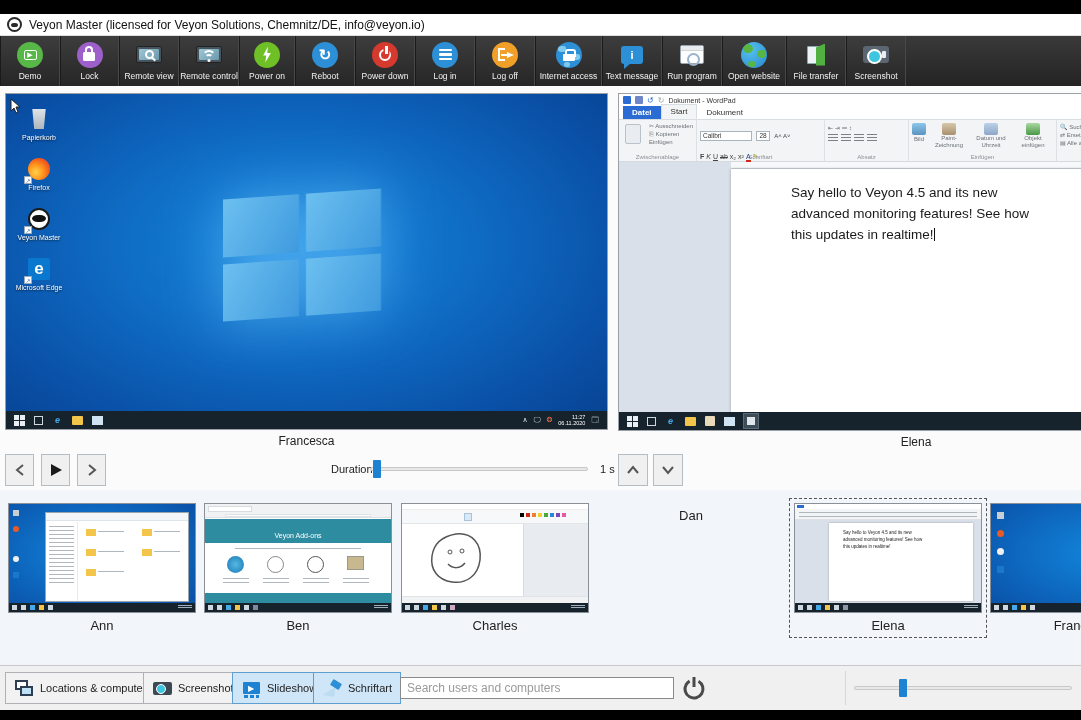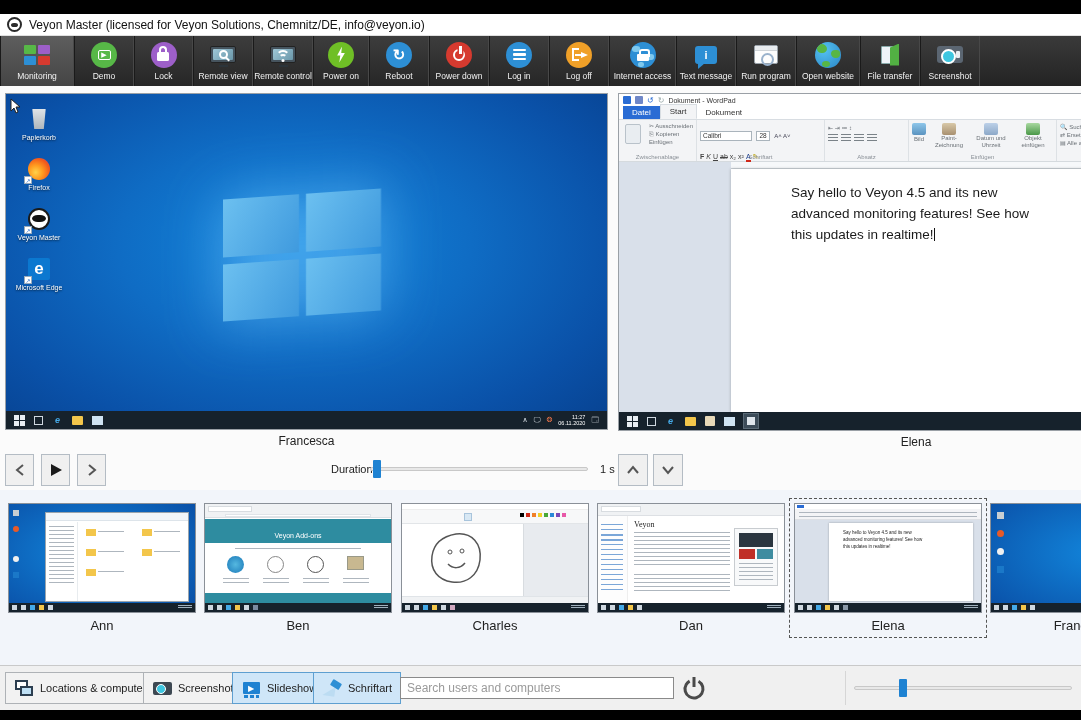--- a/index.html
+++ b/index.html
@@ -94,21 +94,21 @@
   .tray { margin-left:auto; display:flex; align-items:center; gap:6px; color:#dfe6ec; }
   .tray .clk { font-size:5.5px; line-height:6px; text-align:right; color:#fff; }
   .tbi-active { background:#3c4c59; outline:1px solid #5a6a76; }
 
   
   .wp-qat { position:absolute; left:0; top:0; right:0; height:12px; background:#fff; display:flex; align-items:center; gap:4px; padding-left:4px; }
   .wp-qat .mini { width:8px; height:8px; border-radius:1px; }
   .wp-title { font-size:7px; color:#333; }
   .wp-tabs { position:absolute; left:0; top:12px; right:0; height:14px; background:#fff; border-bottom:1px solid #d8dde2; display:flex; align-items:flex-end; gap:0; padding-left:4px; }
   .wp-tab { font-size:8px; padding:2px 9px; color:#333; }
-  .wp-tab.file { background:#2a6cd4; color:#fff; }
+  .wp-tab.file { background:#2a6cd4; color:#fff;font-weight:bold; }
   .wp-tab.on { border:1px solid #d8dde2; border-bottom:1px solid #f3f4f6; background:#f3f4f6; }
   .wp-ribbon { position:absolute; left:0; top:26px; right:0; height:42px; background:#f3f4f6; border-bottom:1px solid #d5dade; display:flex; }
   .wp-grp { position:relative; height:100%; border-right:1px solid #dde1e5; padding:2px 3px 9px; }
   .wp-cap { position:absolute; bottom:1px; left:0; right:0; text-align:center; font-size:6px; color:#8a9097; }
   .wp-paste { width:16px; height:20px; background:#e9edf1; border:1px solid #b9c2ca; border-radius:2px; margin:2px auto 0; }
   .wp-sm { font-size:6px; color:#6a7076; line-height:8px; white-space:nowrap; }
   .fontbox { display:inline-block; border:1px solid #aab4bc; background:#fff; font-size:6.5px; color:#333; padding:0 2px; line-height:8px; }
   .fmt { font-size:7px; color:#444; margin-right:2px; }
   .alignrow { display:flex; gap:3px; margin-top:2px; }
   .alg { width:10px; height:8px; background:repeating-linear-gradient(#7a8288 0 1px, transparent 1px 3px); }
@@ -163,29 +163,20 @@
 
 <div id="screen">
 <div id="app">
 
   <div class="titlebar">
     <div class="veyon-eye"></div>
     <div class="title-text">Veyon Master (licensed for Veyon Solutions, Chemnitz/DE, info@veyon.io)</div>
   </div>
 
   <div class="toolbar">
-    <div class="tb-btn active" style="width:74px">
-      <div class="tb-icon">
-        <i class="sq" style="left:1px;top:3px;background:#57b847"></i>
-            <i class="sq" style="right:1px;top:3px;background:#9d5fc9"></i>
-        <i class="sq" style="left:1px;bottom:3px;background:#2d8fd5"></i>
-            <i class="sq" style="right:1px;bottom:3px;background:#d63a2f"></i>
-      </div>
-      <div class="tb-label">Monitoring</div>
-    </div>
     <div class="tb-btn" style="width:60px">
       <div class="tb-icon">
             <div class="circ" style="background:#57b847">
               <div class="demo-board">▶</div>
             </div>
           </div>
       <div class="tb-label">Demo</div>
     </div>
     <div class="tb-btn" style="width:59px">
       <div class="tb-icon">
@@ -632,43 +623,20 @@
               <i style="background:#f3c64b"></i>
               <i></i>
               <i style="background:#d0a8c0"></i>
               <div class="mclk"></div>
             </div>
       </div>
       <div class="thumb-name">Charles</div>
     </div>
 
     <div class="thumb" style="left:597px">
-      <div class="thumb-screen">
-        <div class="abs" style="left:0;top:0;right:0;height:12px;background:#f0f2f4;border-bottom:1px solid #dde0e4"></div>
-        <div class="abs" style="left:3px;top:2px;width:40px;height:6px;background:#fff;border:1px solid #d8dce0"></div>
-        <div class="abs" style="left:0;top:12px;bottom:9px;width:30px;background:#fdfdfd;border-right:1px solid #eee"></div>
-        <div class="abs bluelines" style="left:3px;top:20px;width:22px;height:70px"></div>
-        <div class="abs" style="left:36px;top:16px;font-size:8px;color:#222;font-family:'Liberation Serif',serif">Veyon</div>
-        <div class="abs txtlines" style="left:36px;top:28px;width:96px;height:36px"></div>
-        <div class="abs txtlines" style="left:36px;top:70px;width:96px;height:20px"></div>
-        <div class="abs" style="right:6px;top:24px;width:44px;height:58px;background:#f8f9fa;border:1px solid #c8ccd0">
-          <div class="abs" style="left:4px;top:4px;right:4px;height:14px;background:#2b3640"></div>
-          <div class="abs" style="left:4px;top:20px;width:16px;height:10px;background:#c03028"></div>
-          <div class="abs" style="left:22px;top:20px;width:16px;height:10px;background:#3e8ca0"></div>
-          <div class="abs txtlines" style="left:4px;top:34px;right:4px;height:18px"></div>
-        </div>
-        <div class="mini-task">
-              <i></i>
-              <i></i>
-              <i style="background:#45aae8"></i>
-              <i style="background:#f3c64b"></i>
-              <i></i>
-              <div class="mclk"></div>
-            </div>
-      </div>
       <div class="thumb-name">Dan</div>
     </div>
 
     <div class="thumb selected" style="left:794px">
       <div class="thumb-screen">
         <div class="abs" style="left:0;top:0;right:0;height:5px;background:#fff"></div>
         <div class="abs" style="left:2px;top:1px;width:7px;height:3px;background:#2a6cd4"></div>
         <div class="abs" style="left:0;top:5px;right:0;height:11px;background:#f3f4f6;border-bottom:1px solid #dde0e4"></div>
         <div class="abs txtlines" style="left:4px;top:8px;right:4px;height:5px"></div>
         <div class="abs" style="left:0;top:16px;right:0;bottom:9px;background:#d9e0ea"></div>

